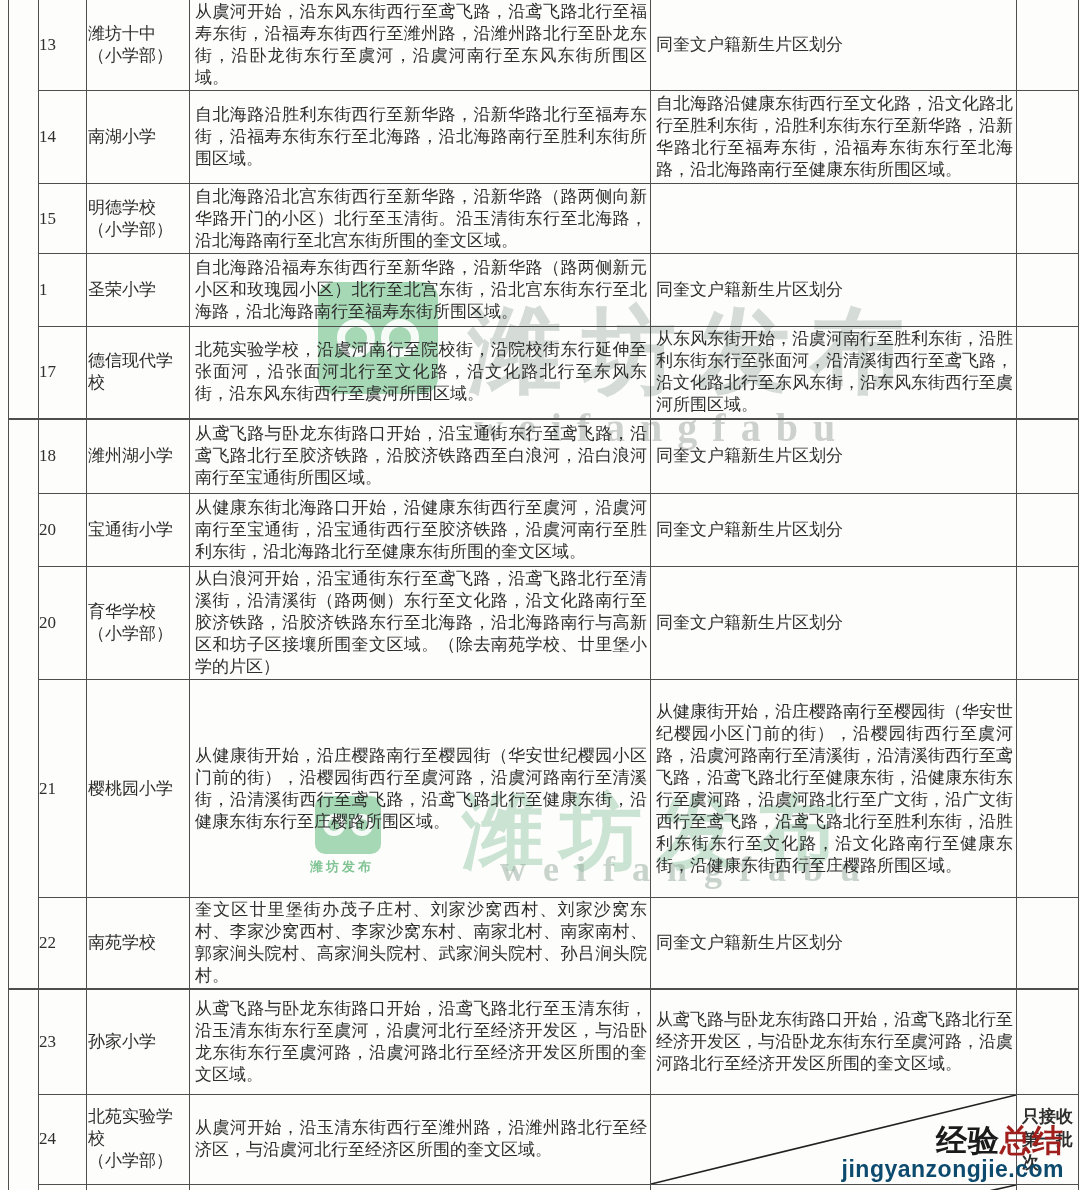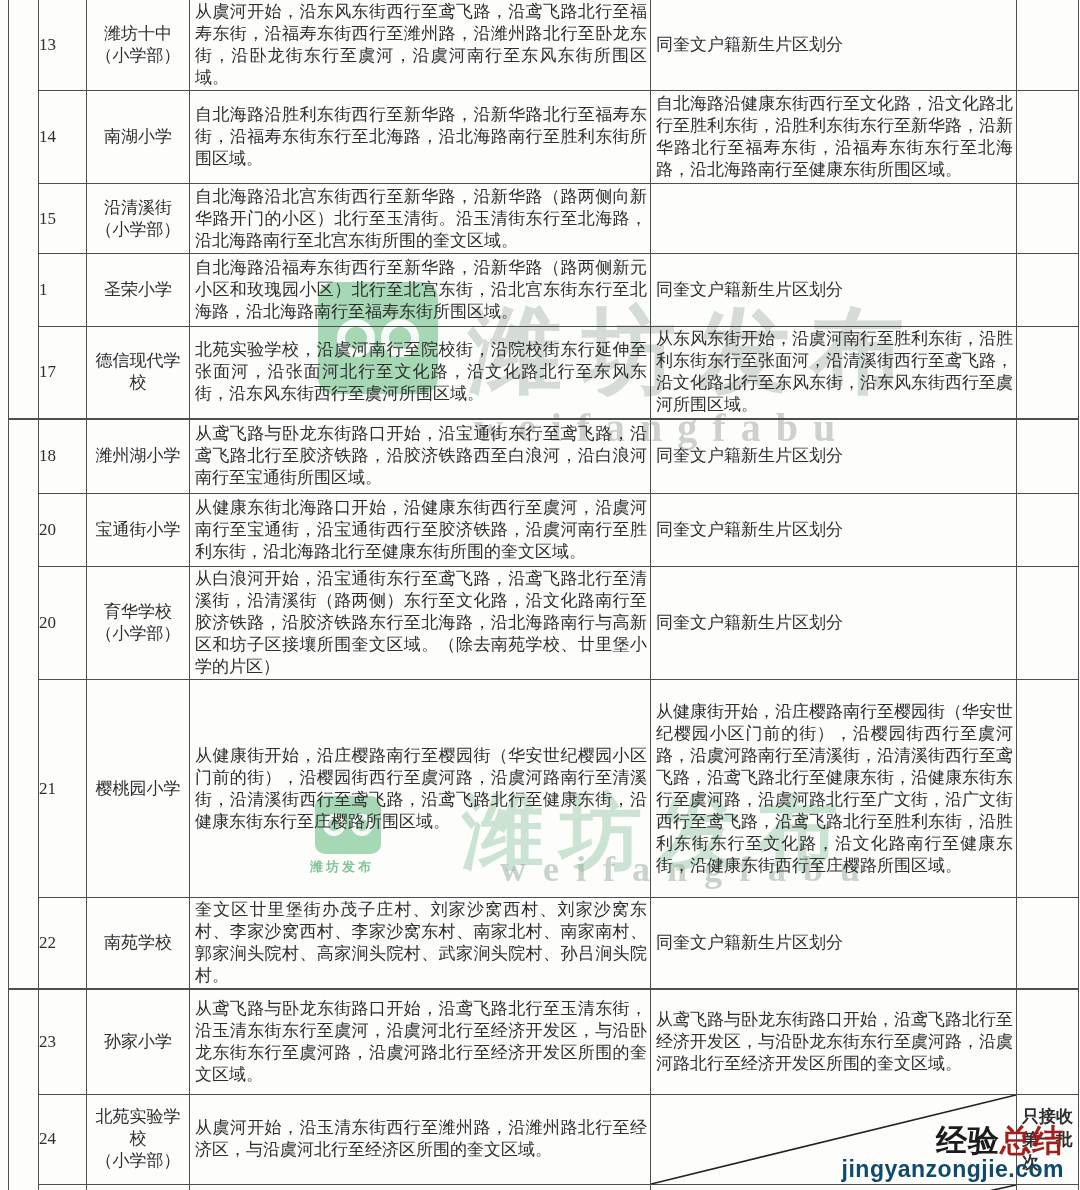--- a/index.html
+++ b/index.html
@@ -45,21 +45,21 @@
   table.sheet{
     position:absolute;left:8px;top:0;width:1070px;
     border-collapse:collapse;table-layout:fixed;
     background:transparent;
   }
   td{
     border:1px solid #4e4e4e;vertical-align:middle;padding:0;
     font-size:17px;line-height:22px;overflow:hidden;
   }
   td.no{text-align:left;}
-  td.school{text-align:center;white-space:pre-line;padding:0 1px;}
+  td.school{text-align:left;white-space:pre-line;padding:0 1px;}
   td.desc,td.policy{text-align:justify;text-justify:inter-ideograph;padding:1px 3px 1px 5px;margin-top:36px;}
   td.note{
     text-align:justify;text-align-last:justify;padding:10px 5px;line-height:23px;font-weight:bold;
   }
   tr.r13{height:77px;} tr.r14{height:93px;} tr.r15{height:70px;}
   tr.r16{height:73px;} tr.r17{height:92px;} tr.r18{height:75px;}
   tr.r19{height:73px;} tr.r20{height:112px;} tr.r21{height:218px;}
   tr.r22{height:62px;} tr.r23{height:105px;} tr.r24{height:65px;}
   tr.r25{height:68px;}
   tr.r13 td{border-top:none;}          
@@ -124,21 +124,21 @@
       </tr>
       <tr class="r14">
         <td class="no">14</td>
         <td class="school">南湖小学</td>
         <td class="desc">自北海路沿胜利东街西行至新华路，沿新华路北行至福寿东街，沿福寿东街东行至北海路，沿北海路南行至胜利东街所围区域。</td>
         <td class="policy">自北海路沿健康东街西行至文化路，沿文化路北行至胜利东街，沿胜利东街东行至新华路，沿新华路北行至福寿东街，沿福寿东街东行至北海路，沿北海路南行至健康东街所围区域。</td>
         <td class="note"></td>
       </tr>
       <tr class="r15">
         <td class="no">15</td>
-        <td class="school">沿清溪街
+        <td class="school">明德学校
 （小学部）</td>
         <td class="desc">自北海路沿北宫东街西行至新华路，沿新华路（路两侧向新华路开门的小区）北行至玉清街。沿玉清街东行至北海路，沿北海路南行至北宫东街所围的奎文区域。</td>
         <td class="policy"></td>
         <td class="note"></td>
       </tr>
       <tr class="r16">
         <td class="no">1</td>
         <td class="school">圣荣小学</td>
         <td class="desc">自北海路沿福寿东街西行至新华路，沿新华路（路两侧新元小区和玫瑰园小区）北行至北宫东街，沿北宫东街东行至北海路，沿北海路南行至福寿东街所围区域。</td>
         <td class="policy">同奎文户籍新生片区划分</td>

